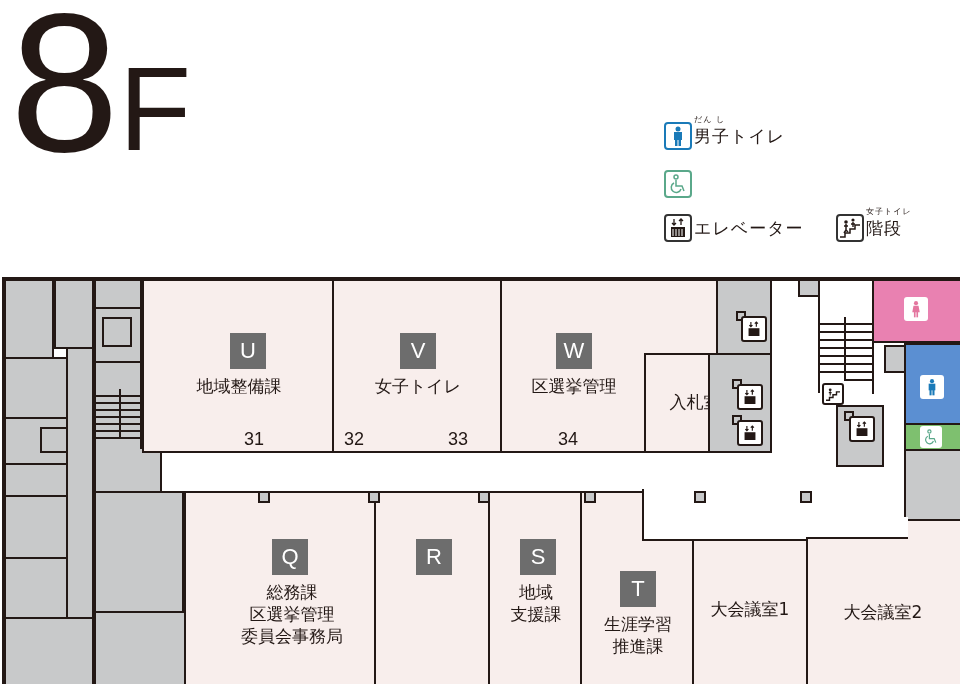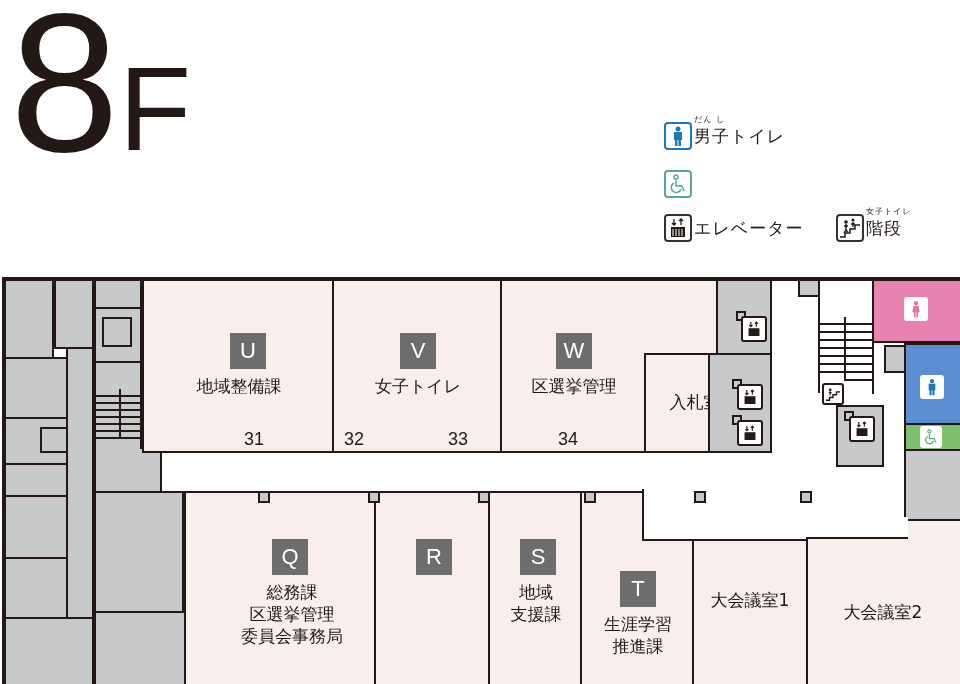--- a/index.html
+++ b/index.html
@@ -240,21 +240,21 @@
     <div class="room-name" style="left:0; width:92px; top:88px;">地域
 支援課</div>
   </div>
   <div class="box pink" style="left:574px; top:210px; width:114px; height:195px; border-bottom:none;">
     <div class="room-letter" style="left:38px; top:78px;">T</div>
     <div class="room-name" style="left:0; width:112px; top:120px;">生涯学習
 推進課</div>
   </div>
   <div class="box" style="left:636px; top:208px; width:54px; height:52px; background:#fff; border-top:none; border-right:none;"></div>
   <div class="box pink" style="left:686px; top:258px; width:116px; height:147px; border-bottom:none;">
-    <div class="room-name" style="left:0; width:112px; top:48px;">大会議室1</div>
+    <div class="room-name" style="left:0; width:112px; top:57px;">大会議室1</div>
   </div>
   <div class="box pink" style="left:800px; top:238px; width:156px; height:167px; border-bottom:none; border-right:none;">
     <div class="room-name" style="left:0; width:150px; top:80px;">大会議室2</div>
   </div>
   <div class="box" style="left:800px; top:236px; width:102px; height:22px; background:#fff; border-top:none; border-right:none; border-left:none;"></div>
 
   <div class="pillar" style="left:252px; top:210px;"></div>
   <div class="pillar" style="left:362px; top:210px;"></div>
   <div class="pillar" style="left:472px; top:210px;"></div>
   <div class="pillar" style="left:578px; top:210px;"></div>

